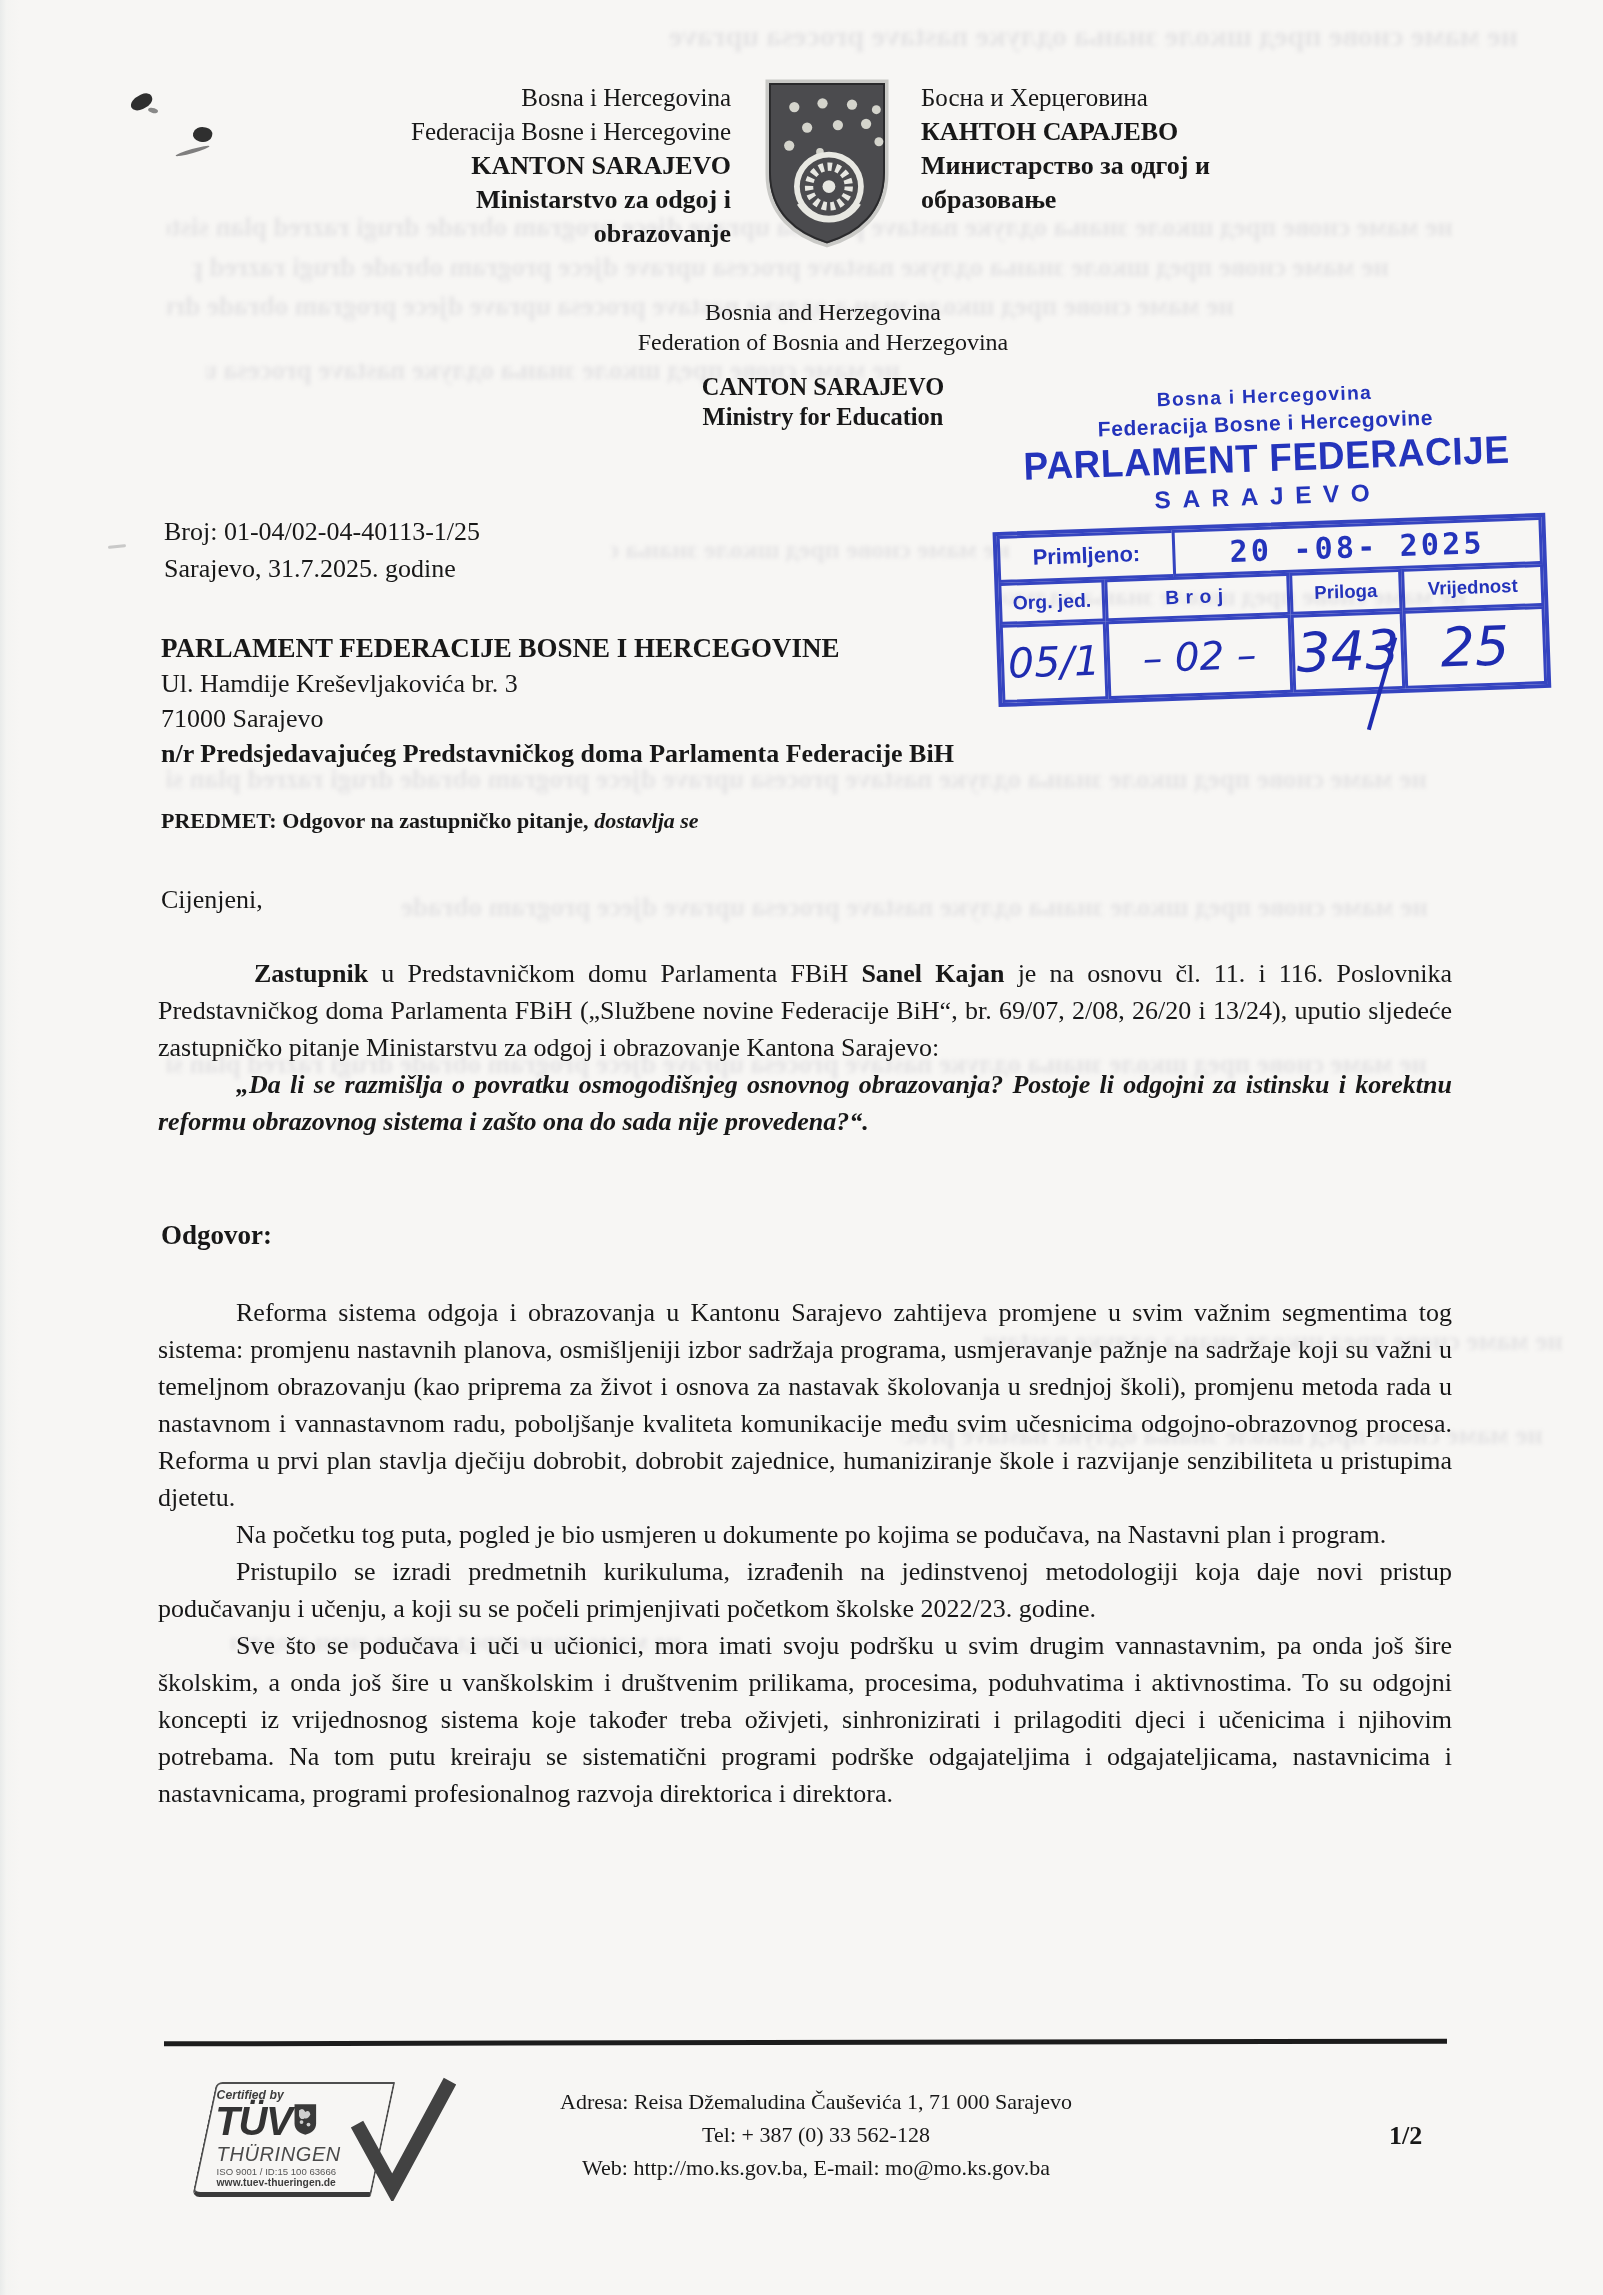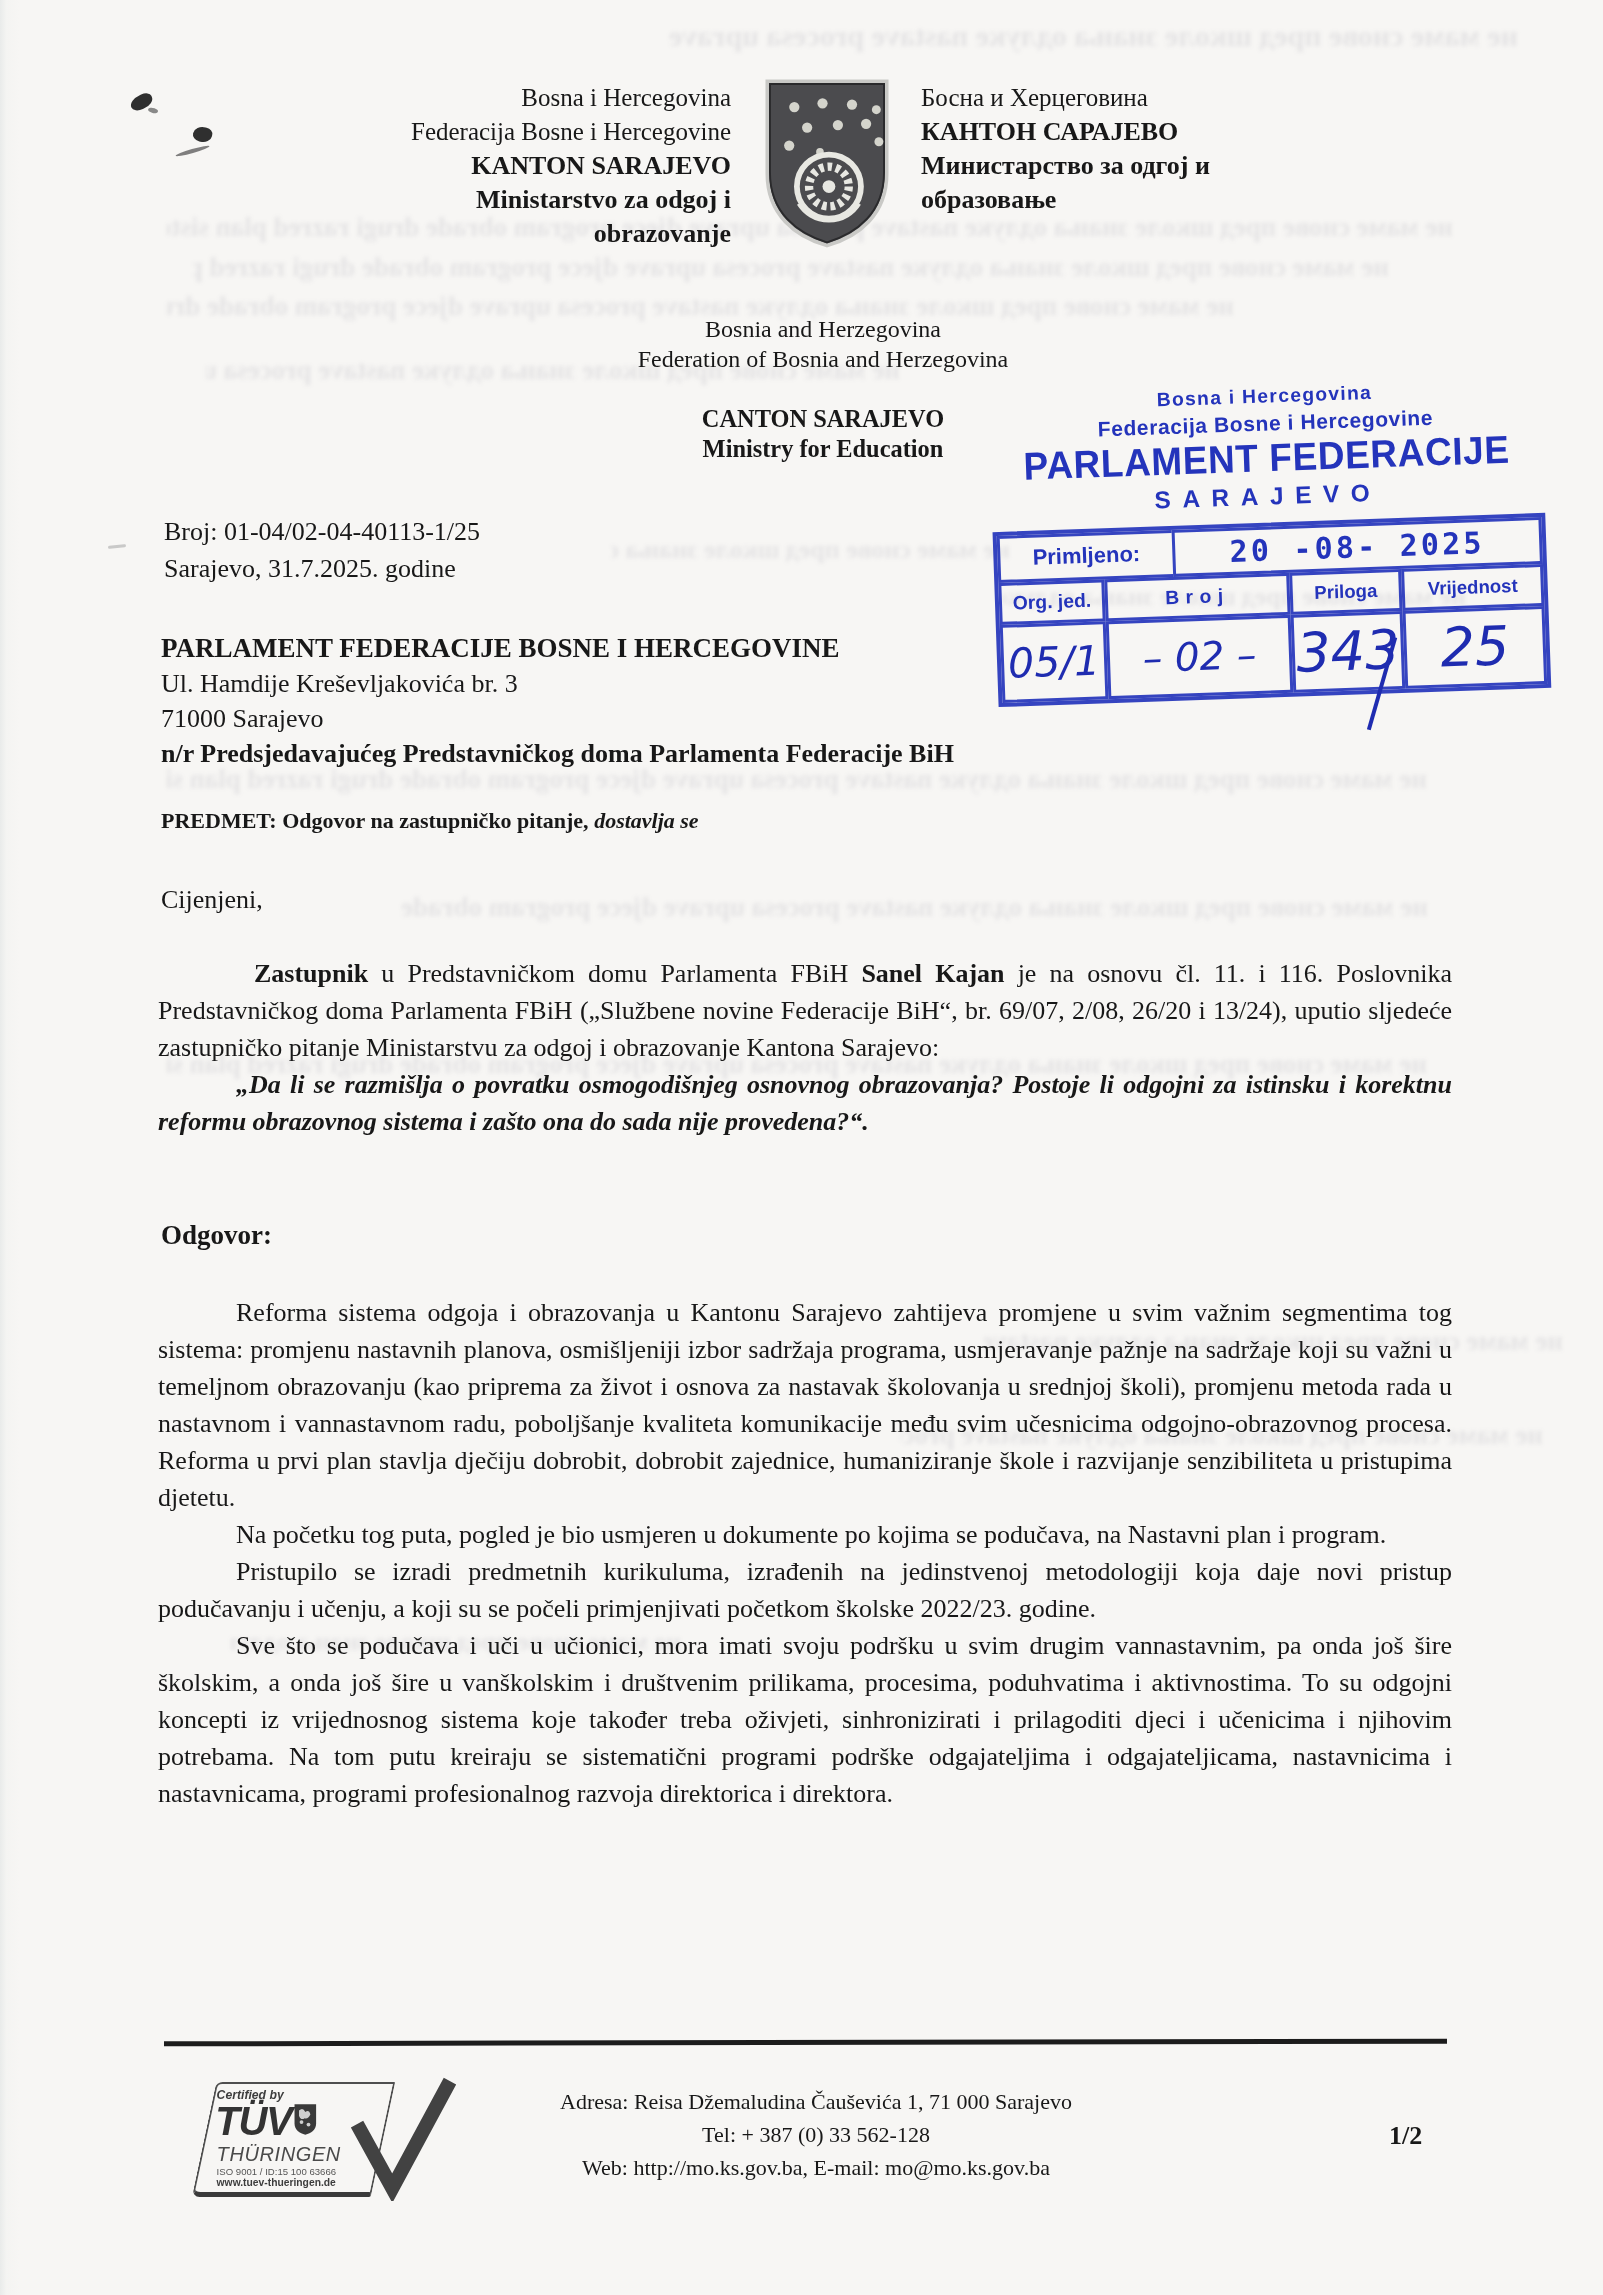--- a/index.html
+++ b/index.html
@@ -110,25 +110,25 @@
     </svg>
   </div>
 
   <div class="abs hdr-block" style="left:921px;top:81px;width:502px;">
     <div>Босна и Херцеговина</div>
     <div class="b big">КАНТОН САРАЈЕВО</div>
     <div class="b big">Министарство за одгој и</div>
     <div class="b big">образовање</div>
   </div>
 
-  <div class="abs ctr" style="left:508px;top:314px;width:630px;font-size:24px;line-height:30px;">
+  <div class="abs ctr" style="left:508px;top:297px;width:630px;font-size:24px;line-height:30px;">
     <div>Bosnia and Herzegovina</div>
     <div>Federation of Bosnia and Herzegovina</div>
   </div>
-  <div class="abs ctr b" style="left:508px;top:404px;width:630px;font-size:24.4px;line-height:30px;">
+  <div class="abs ctr b" style="left:508px;top:372px;width:630px;font-size:24.4px;line-height:30px;">
     <div>CANTON SARAJEVO</div>
     <div>Ministry for Education</div>
   </div>
 
   <div class="abs stamp" style="left:993px;top:385px;width:582px;">
     <div class="ctr org1" style="width:553px;">Bosna i Hercegovina</div>
     <div class="ctr org2" style="width:553px;margin-top:3.9px;">Federacija Bosne i Hercegovine</div>
     <div class="ctr org3" style="width:553px;margin-top:2.6px;">PARLAMENT FEDERACIJE</div>
     <div class="ctr org4" style="width:553px;margin-top:2.6px;">SARAJEVO</div>
 

